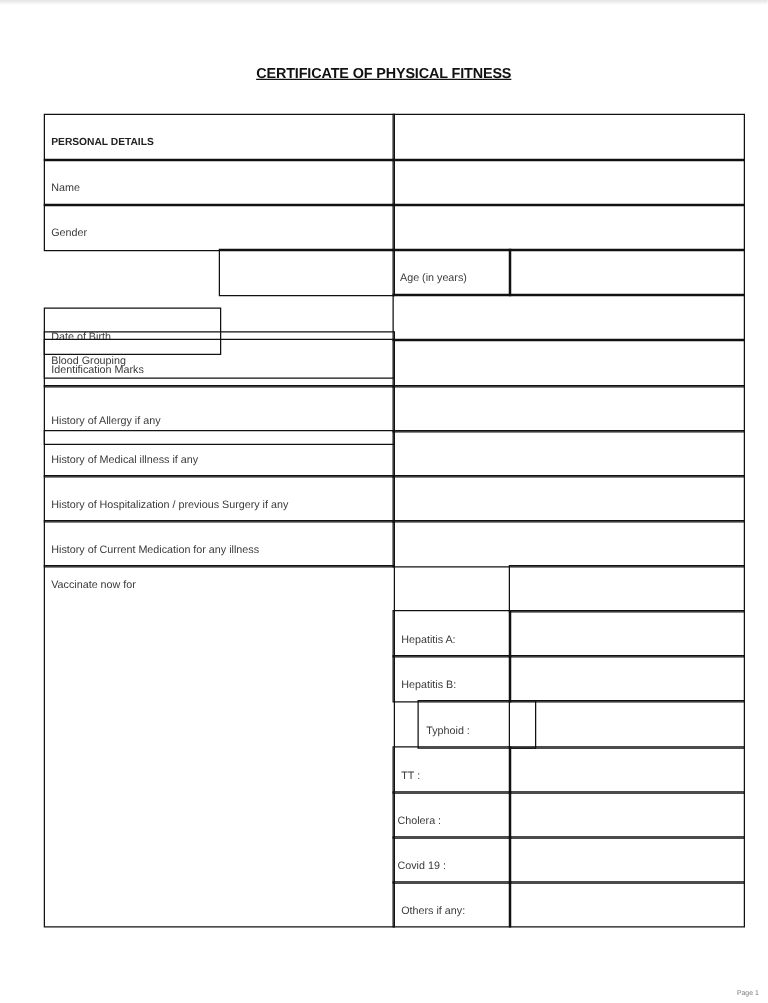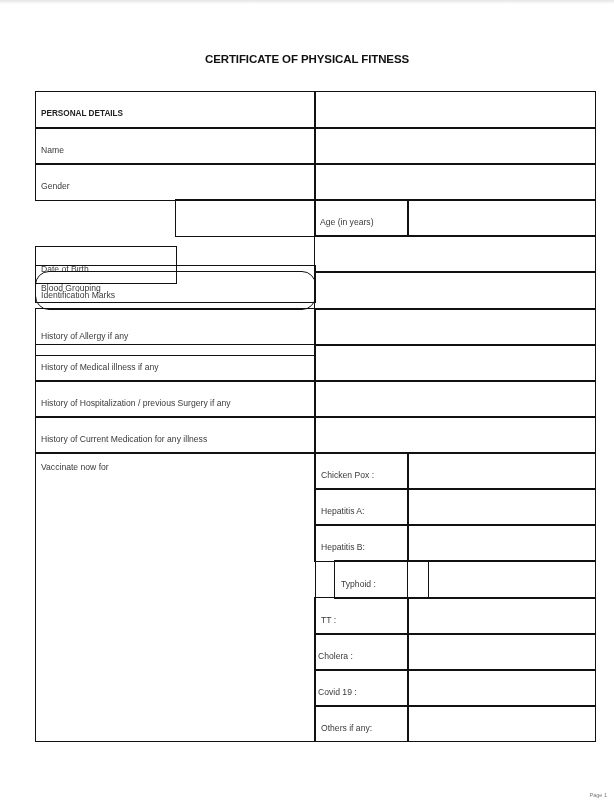--- a/index.html
+++ b/index.html
@@ -6,21 +6,21 @@
   body {
     width: 614px; height: 802px; background: #ffffff; position: relative; overflow: hidden;
     font-family: "Liberation Sans", sans-serif; color: #333;
   }
   .topshade {
     position: absolute; left: 0; top: 0; width: 614px; height: 4px;
     background: linear-gradient(#e4e4e8, #ffffff);
   }
   .title {
     position: absolute; left: 0; width: 614px; top: 53px; text-align: center;
-    font-size: 11.5px; font-weight: bold; color: #111; 
+    font-size: 11.5px; font-weight: bold; color: #111; text-decoration: underline;
     letter-spacing: -0.1px;
   }
   .grid { position: absolute; left: 0; top: 0; width: 614px; height: 802px; }
   .cell {
     position: absolute; box-sizing: border-box; border: 1.5px solid #111;
     font-size: 8.6px; color: #3a3a3a;
   }
   .cell .lbl { position: absolute; left: 5px; top: 50%; transform: translateY(-10%); white-space: nowrap; }
   .cell .lbl.top { top: 9px; transform: none; }
   .cell.bold .lbl { font-weight: bold; color: #222; font-size: 8.2px; }
@@ -59,21 +59,21 @@
   <div class="cell" style="left:314px;top:199px;width:95px;height:38px;">
     <span class="lbl">Age (in years)</span>
   </div>
   <div class="cell" style="left:407px;top:199px;width:189px;height:38px;"></div>
 
   <div class="cell" style="left:35px;top:235px;width:281px;height:38px;margin-top:30px;">
     <span class="lbl">Blood Grouping</span>
   </div>
   <div class="cell" style="left:314px;top:235px;width:282px;height:38px;"></div>
 
-  <div class="cell" style="left:35px;top:271px;width:281px;height:39px;border-radius:14px;">
+  <div class="cell" style="left:35px;top:271px;width:281px;height:39px;">
     <span class="lbl">Identification Marks</span>
   </div>
   <div class="cell" style="left:314px;top:271px;width:282px;height:39px;"></div>
 
   <div class="cell" style="left:35px;top:308px;width:281px;height:48px;text-align:center;">
     <span class="lbl">History of Allergy if any</span>
   </div>
   <div class="cell" style="left:314px;top:308px;width:282px;height:38px;"></div>
 
   <div class="cell" style="left:35px;top:344px;width:281px;height:38px;">
@@ -88,23 +88,20 @@
 
   <div class="cell" style="left:35px;top:416px;width:281px;height:38px;">
     <span class="lbl">History of Current Medication for any illness</span>
   </div>
   <div class="cell" style="left:314px;top:416px;width:282px;height:38px;"></div>
 
   <div class="cell" style="left:35px;top:452px;width:281px;height:290px;">
     <span class="lbl top">Vaccinate now for</span>
   </div>
 
-  <div class="cell" style="left:314px;top:452px;width:95px;height:38px;">
-    <span class="lbl" style="left:6px">Chicken Pox :</span>
-  </div>
   <div class="cell" style="left:407px;top:452px;width:189px;height:38px;"></div>
 
   <div class="cell" style="left:314px;top:488px;width:95px;height:38px;">
     <span class="lbl" style="left:6px">Hepatitis A:</span>
   </div>
   <div class="cell" style="left:407px;top:488px;width:189px;height:38px;"></div>
 
   <div class="cell" style="left:314px;top:524px;width:95px;height:38px;">
     <span class="lbl" style="left:6px">Hepatitis B:</span>
   </div>

